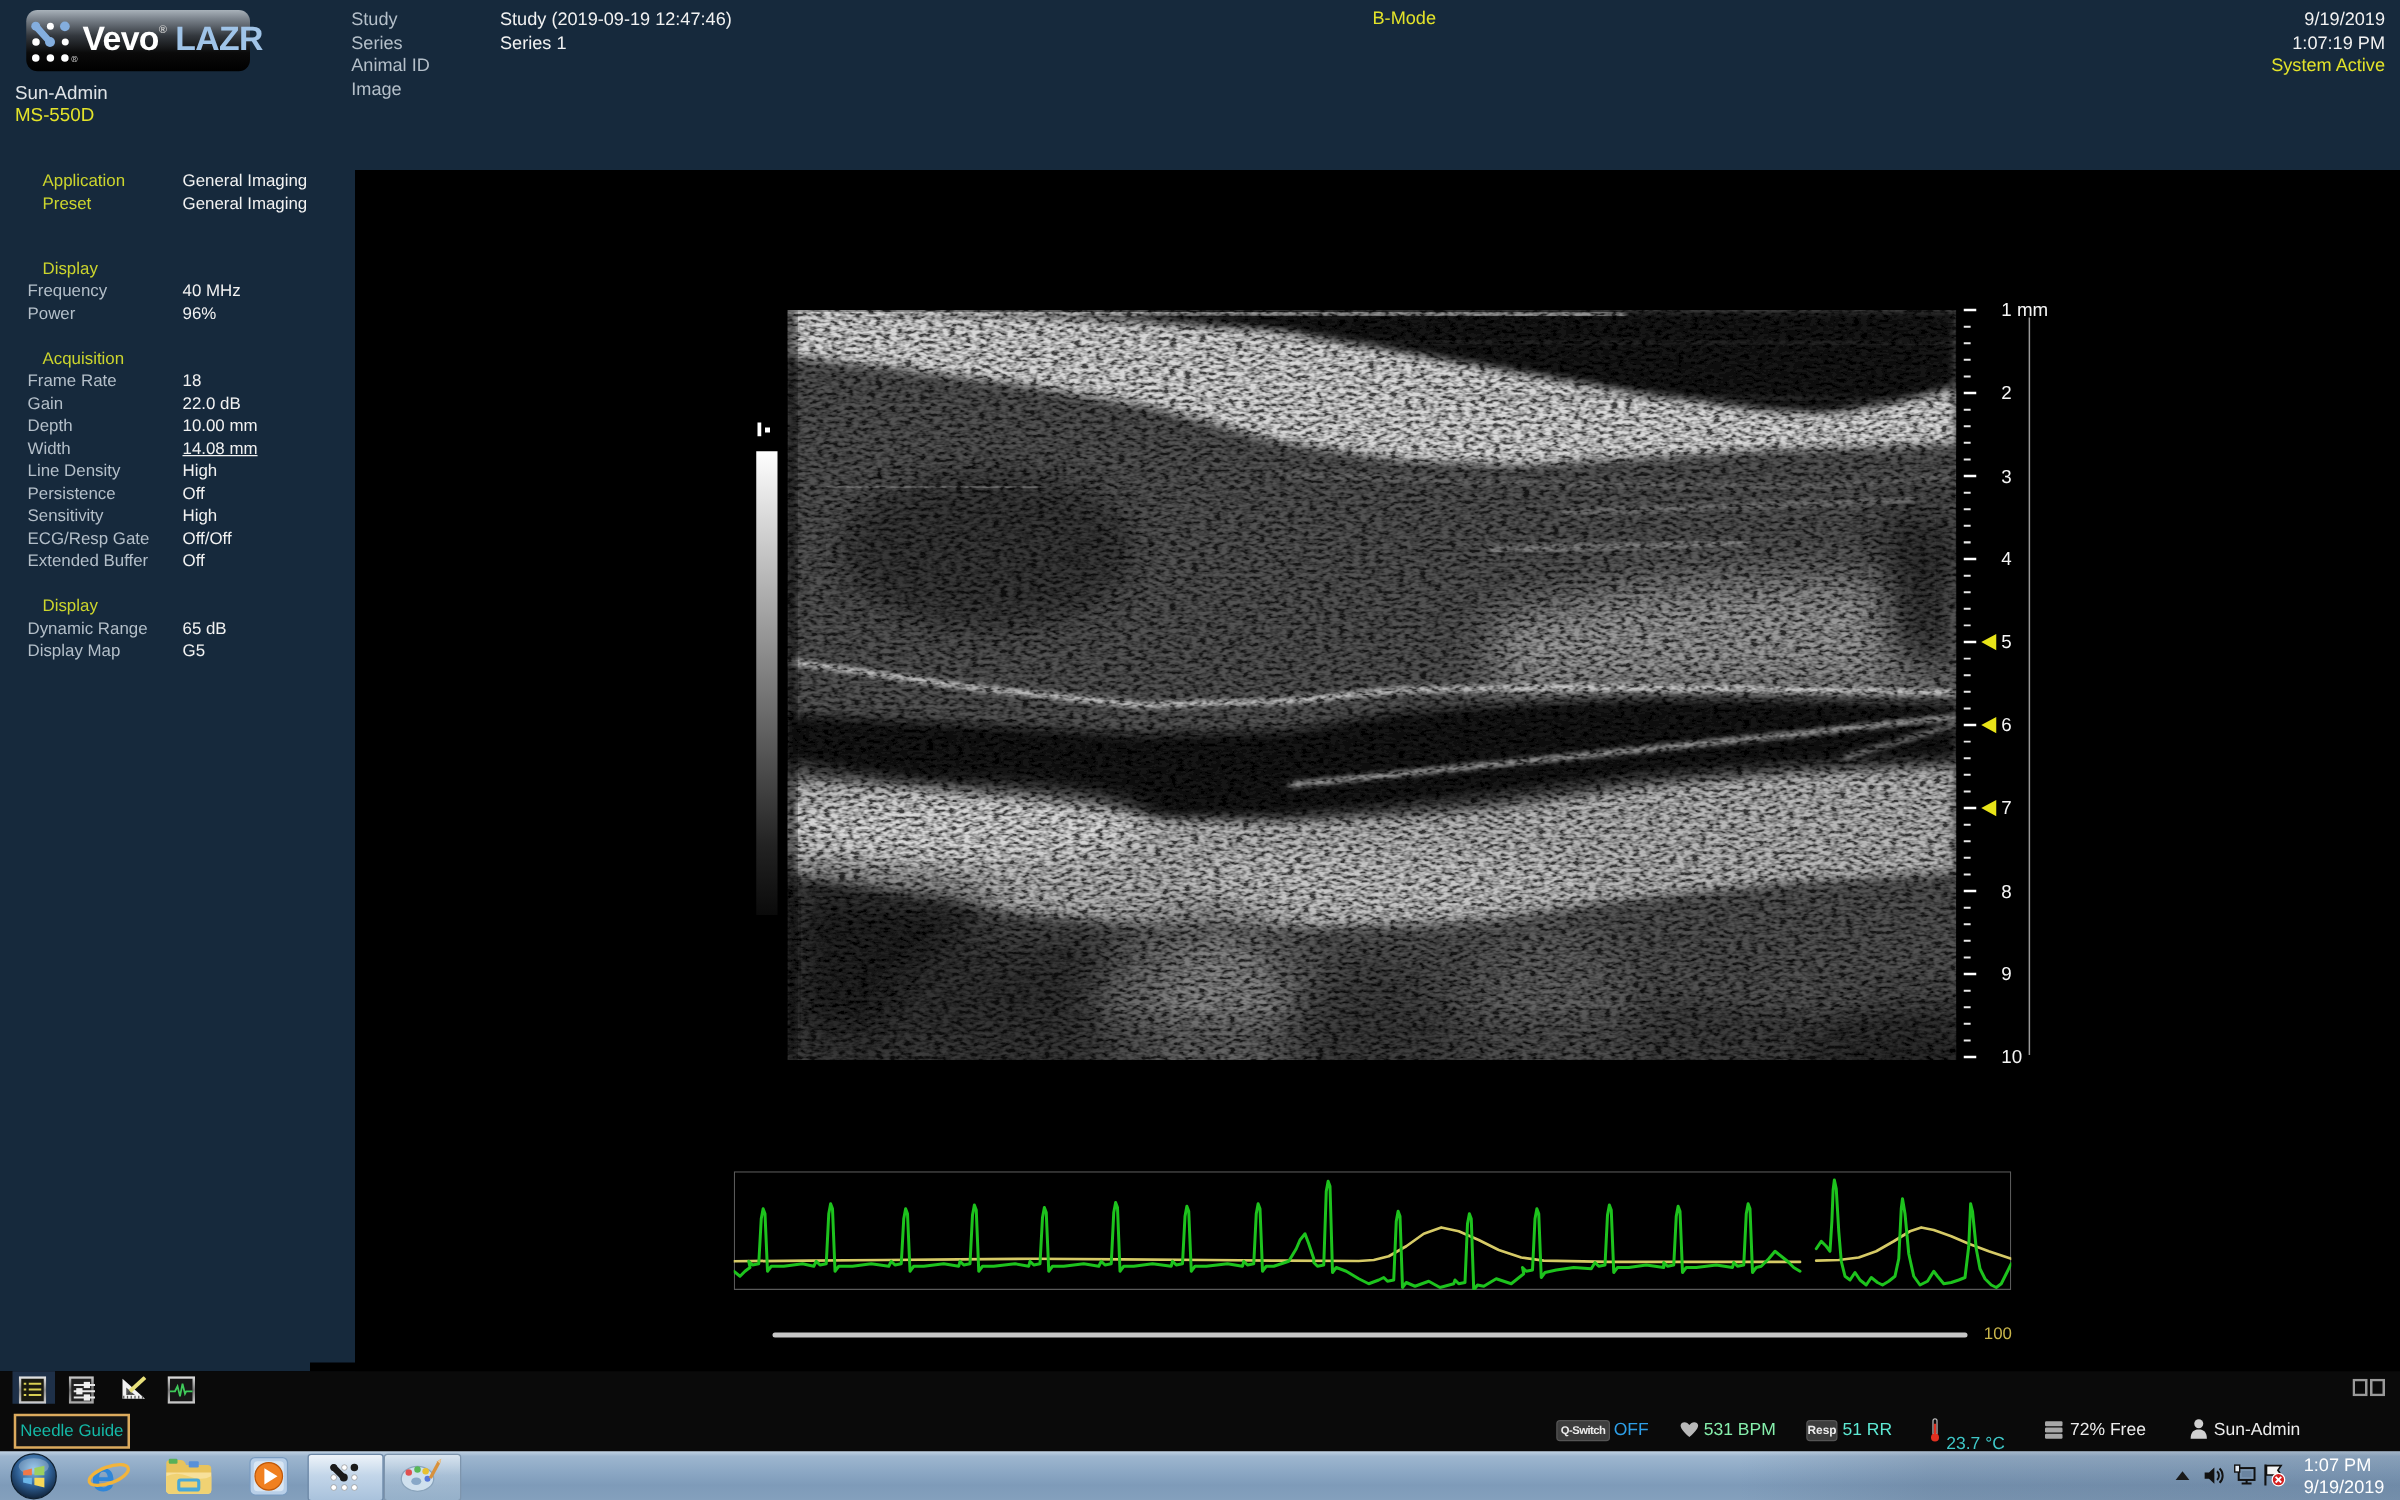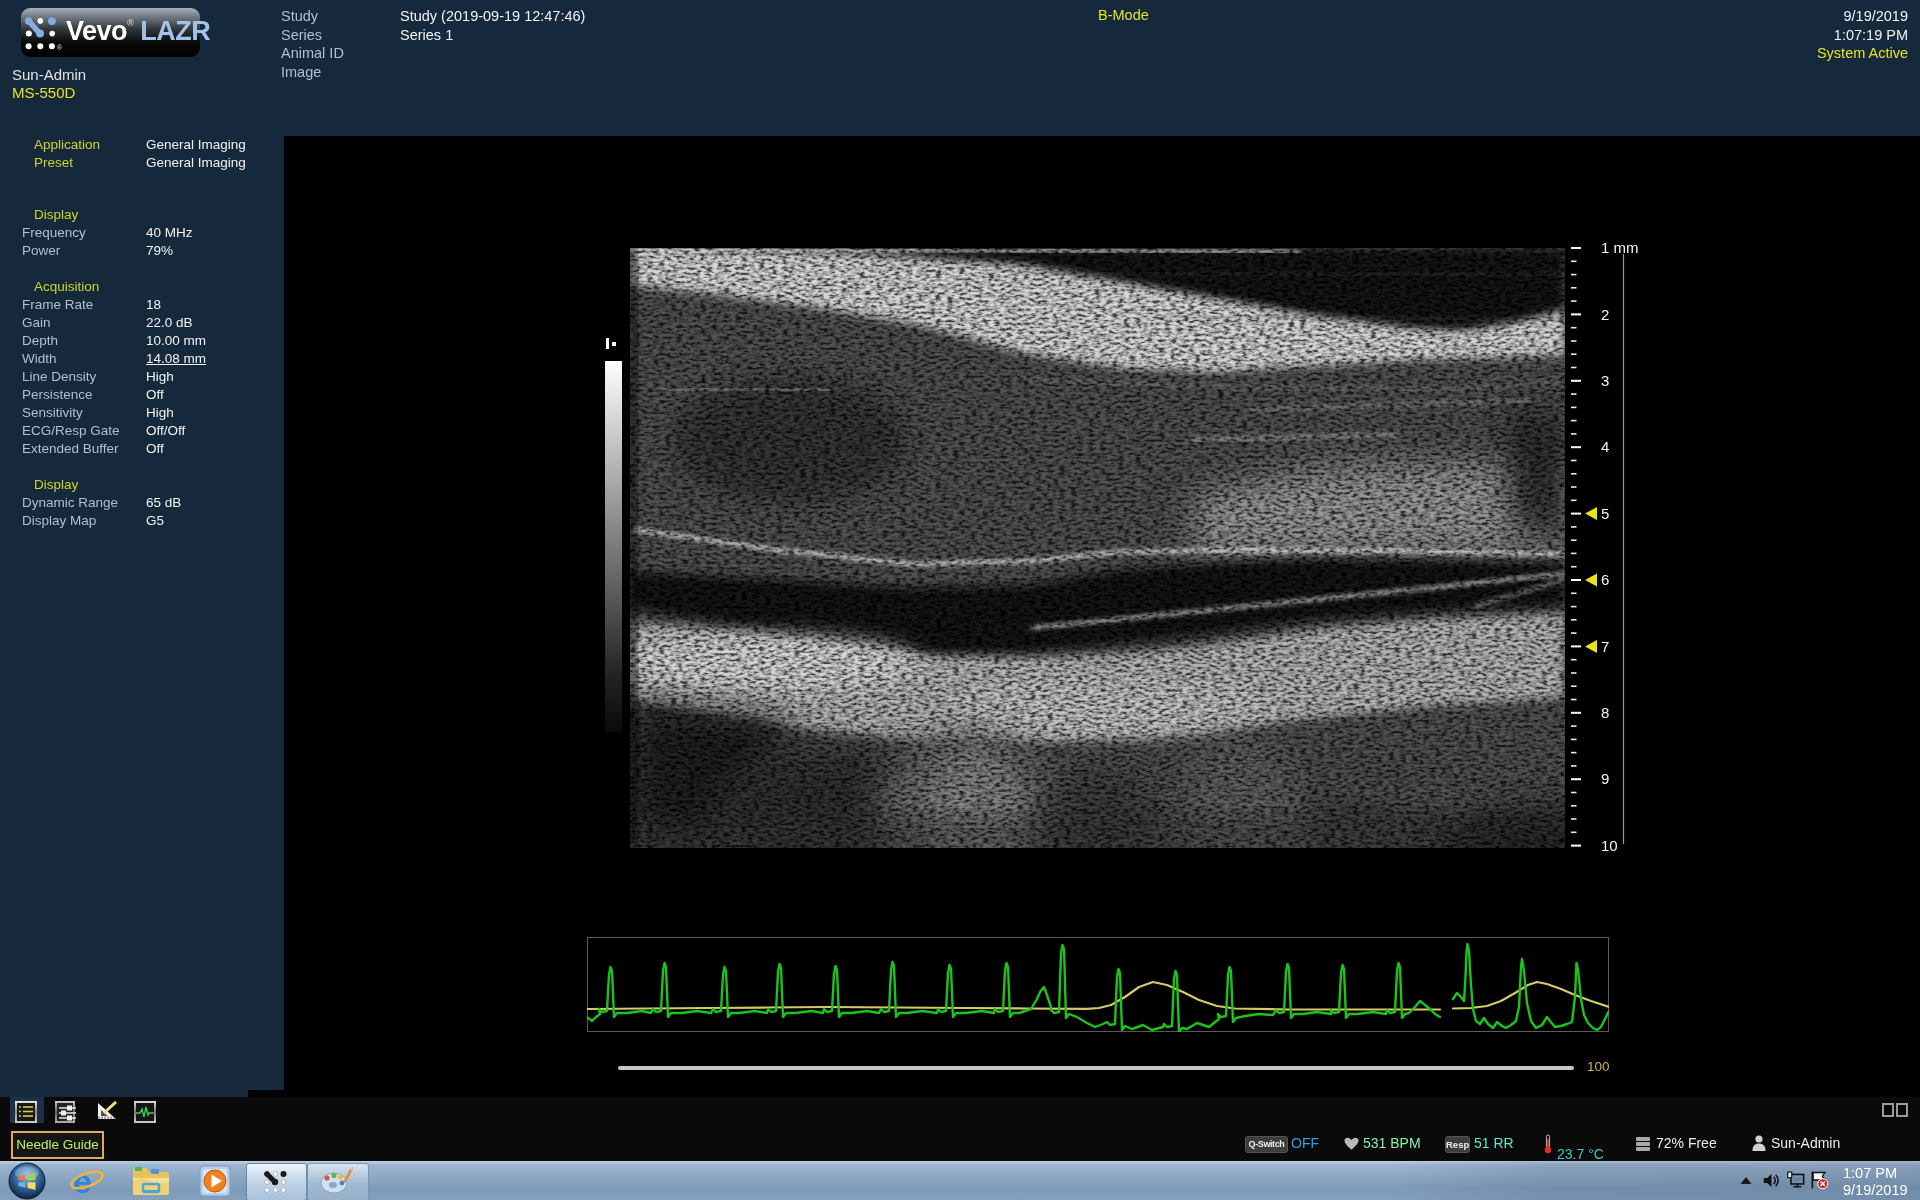--- a/index.html
+++ b/index.html
@@ -46,21 +46,21 @@
 
 <div id="sidebar">
   <div class="abs hdr" style="left:14px;top:137px;">Application</div>
     <div class="abs val" style="left:146px;top:137px;">General Imaging</div>
   <div class="abs hdr" style="left:14px;top:155px;">Preset</div>
     <div class="abs val" style="left:146px;top:155px;">General Imaging</div>
   <div class="abs hdr" style="left:14px;top:207px;">Display</div>
   <div class="abs lbl" style="left:22px;top:225px;">Frequency</div>
     <div class="abs val" style="left:146px;top:225px;">40 MHz</div>
   <div class="abs lbl" style="left:22px;top:243px;">Power</div>
-    <div class="abs val" style="left:146px;top:243px;">79%</div>
+    <div class="abs val" style="left:146px;top:243px;">96%</div>
   <div class="abs hdr" style="left:14px;top:279px;">Acquisition</div>
   <div class="abs lbl" style="left:22px;top:297px;">Frame Rate</div>
     <div class="abs val" style="left:146px;top:297px;">18</div>
   <div class="abs lbl" style="left:22px;top:315px;">Gain</div>
     <div class="abs val" style="left:146px;top:315px;">22.0 dB</div>
   <div class="abs lbl" style="left:22px;top:333px;">Depth</div>
     <div class="abs val" style="left:146px;top:333px;">10.00 mm</div>
   <div class="abs lbl" style="left:22px;top:351px;">Width</div>
     <div class="abs val" style="left:146px;top:351px;text-decoration:underline;">14.08 mm</div>
   <div class="abs lbl" style="left:22px;top:369px;">Line Density</div>
@@ -301,21 +301,21 @@
     <rect width="22" height="22" fill="url(#ig4)"></rect>
       <rect x="2" y="2" width="18" height="18" fill="#161616"></rect>
     <polyline points="2,12 6,12 8,8 10,16 12,6 14,14 15,12 20,12" fill="none" stroke="#3fca5a" stroke-width="1.4"></polyline>
   </svg>
 
   <svg class="abs" style="left:1882px;top:1103px;" width="26" height="14" viewBox="0 0 26 14">
     <rect x="1" y="1" width="10" height="12" fill="none" stroke="#9a9a9a" stroke-width="2"></rect>
     <rect x="15" y="1" width="10" height="12" fill="none" stroke="#9a9a9a" stroke-width="2"></rect>
   </svg>
 
-  <div class="abs" style="left:11px;top:1131px;width:89px;height:24px;border:2px solid #dcab5e;background:#151515;color:#bef264;font-size:13.5px;line-height:24px;text-align:center;">Needle Guide</div>
+  <div class="abs" style="left:11px;top:1131px;width:89px;height:24px;border:2px solid #dcab5e;background:#151515;color:#14b8a6;font-size:13.5px;line-height:24px;text-align:center;">Needle Guide</div>
 </div>
 
 <div id="statusbar" style="position:absolute;left:0;top:1128px;width:1920px;height:33px;font-size:14px;">
   <div class="abs" style="left:1245px;top:8px;width:41px;height:15px;background:#3d3d3d;border:1px solid #555;border-radius:3px;color:#ececec;font-size:9px;letter-spacing:-0.4px;white-space:nowrap;font-weight:bold;text-align:center;line-height:15px;">Q-Switch</div>
   <div class="abs" style="left:1291px;top:7px;color:#2e9fe8;">OFF</div>
   <svg class="abs" style="left:1344px;top:9px;" width="15" height="14" viewBox="0 0 16 14">
       <path d="M8 13 C2 8 0.5 5 0.5 3.2 C0.5 1.2 2.2 0.3 3.9 0.3 C5.5 0.3 7 1.3 8 2.8 C9 1.3 10.5 0.3 12.1 0.3 C13.8 0.3 15.5 1.2 15.5 3.2 C15.5 5 14 8 8 13Z" fill="#b9b9b9"></path>
     </svg>
   <div class="abs" style="left:1363px;top:7px;color:#86efac;">531 BPM</div>
   <div class="abs" style="left:1445px;top:8px;width:23px;height:15px;background:#3d3d3d;border:1px solid #555;border-radius:3px;color:#ececec;font-size:9.5px;font-weight:bold;text-align:center;line-height:15px;">Resp</div>

